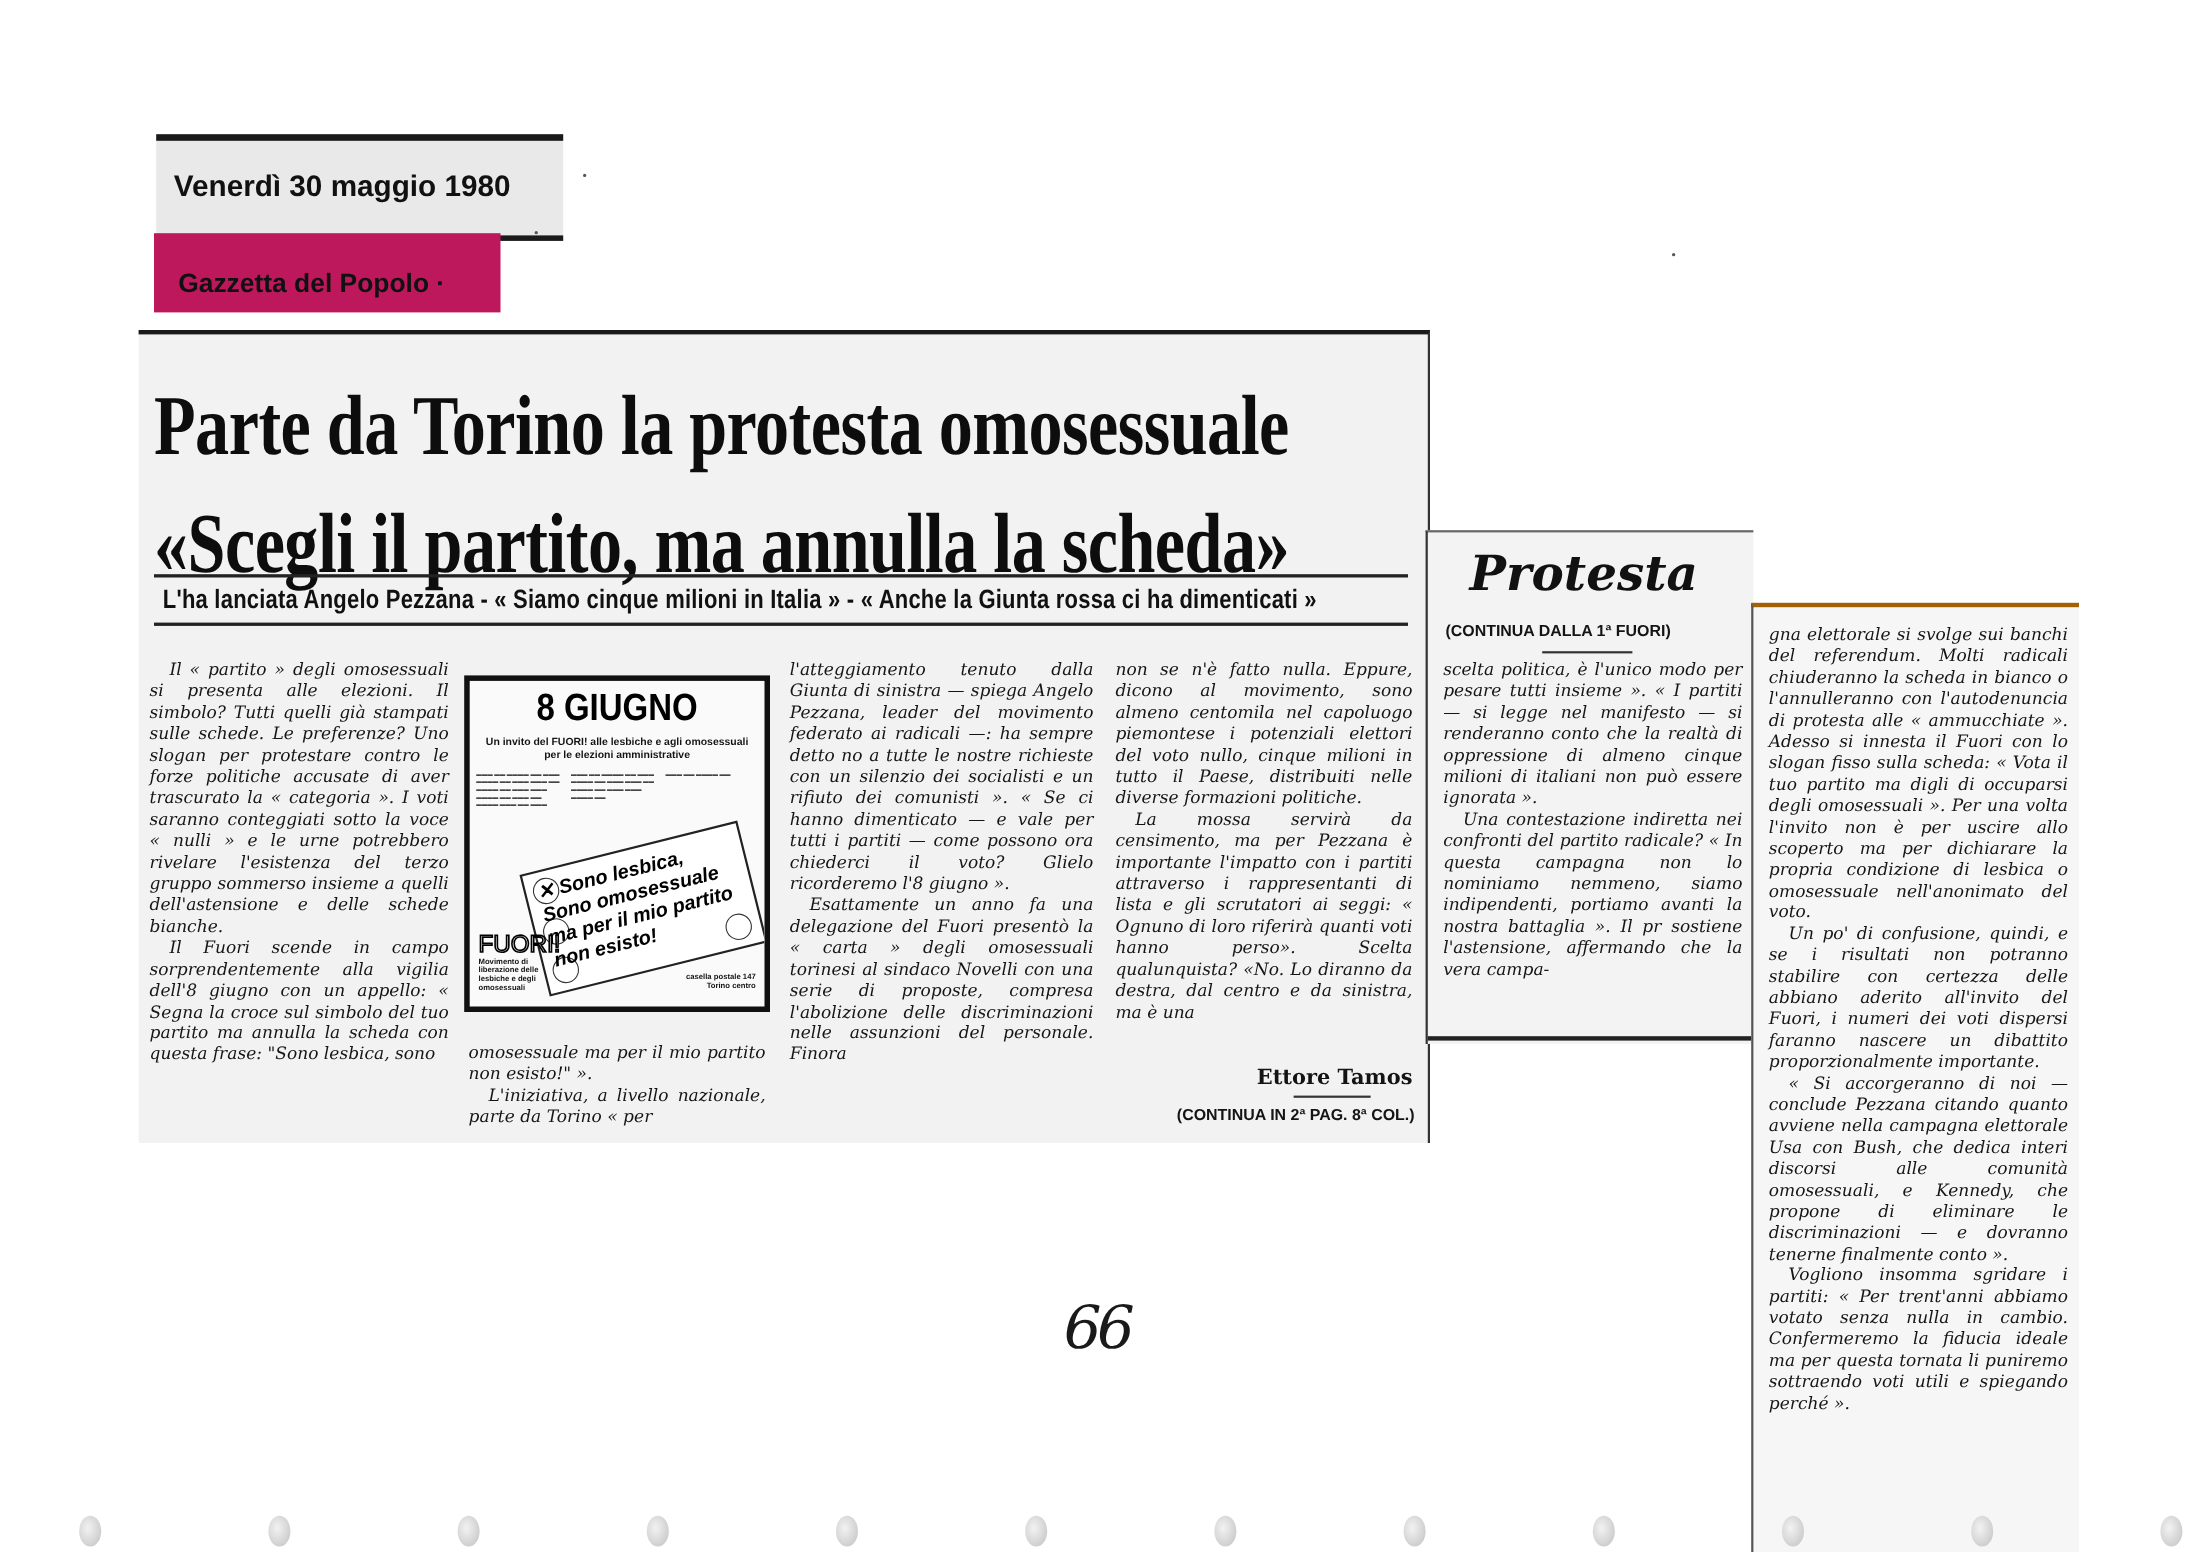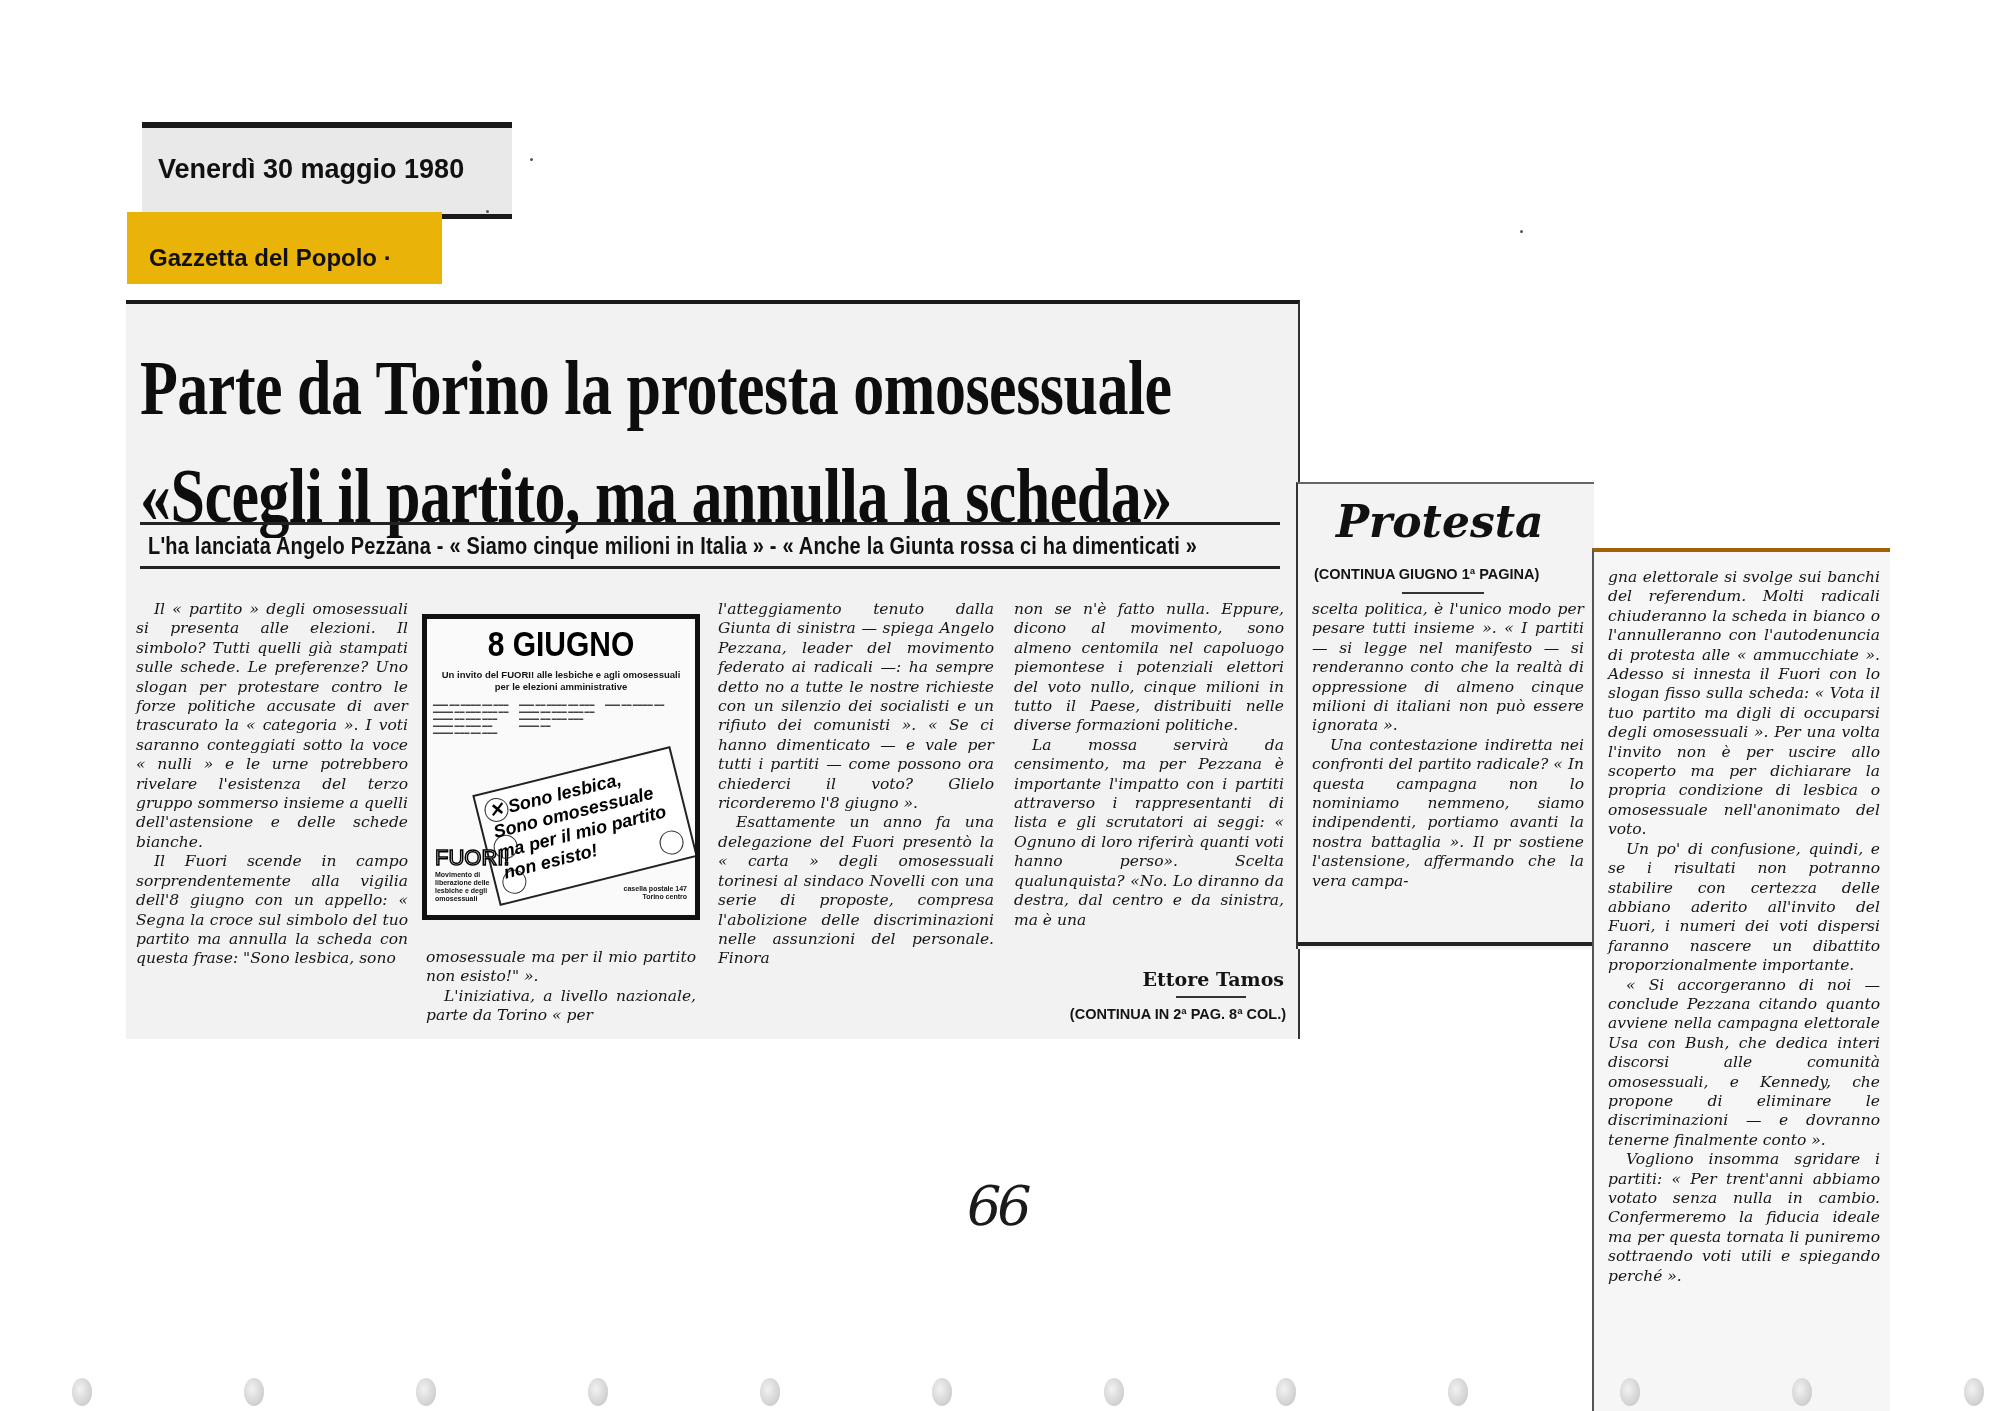--- a/index.html
+++ b/index.html
@@ -11,21 +11,21 @@
   .abs { position: absolute; margin-left: 32px; }
   .datebox {
     left: 110px; top: 122px; width: 370px; height: 86px;
     background: #e9e9e9; border-top: 6px solid #1a1a1a; border-bottom: 5px solid #1a1a1a;
   }
   .datebox span {
     position: absolute; left: 16px; top: 26px;
     font-family: "Liberation Sans", sans-serif; font-weight: bold; font-size: 27px; color: #111;
   }
   .pubbox {
-    left: 95px; top: 212px; width: 315px; height: 72px; background: #eab308;
+    left: 108px; top: 212px; width: 315px; height: 72px; background: #be185d;
   }
   .pubbox span {
     position: absolute; left: 22px; top: 32px;
     font-family: "Liberation Sans", sans-serif; font-weight: bold; font-size: 24px; color: #111;
   }
   .article {
     left: 94px; top: 300px; width: 1172px; height: 735px;
     background: #f2f2f2; border-top: 4px solid #1a1a1a; border-right: 2px solid #333;
   }
   .headline {
@@ -196,21 +196,21 @@
     <p>La mossa servirà da censimento, ma per Pezzana è importante l'impatto con i partiti attraverso i rappresentanti di lista e gli scrutatori ai seggi: « Ognuno di loro riferirà quanti voti hanno perso». Scelta qualunquista? «No. Lo diranno da destra, dal centro e da sinistra, ma è una</p>
   </div>
 
   <div class="byline">Ettore Tamos</div>
   <div class="bylinerule"></div>
   <div class="cont">(CONTINUA IN 2ª PAG. 8ª COL.)</div>
 </div>
 
 <div class="abs protbox">
   <div class="title">Protesta</div>
-  <div class="cont1">(CONTINUA GIUGNO 1ª PAGINA)</div>
+  <div class="cont1">(CONTINUA DALLA 1ª FUORI)</div>
   <div class="rule"></div>
   <div class="col" style="left:14px; top:116px; width:272px;">
     <p class="noindent">scelta politica, è l'unico modo per pesare tutti insieme ». « I partiti — si legge nel manifesto — si renderanno conto che la realtà di oppressione di almeno cinque milioni di italiani non può essere ignorata ».</p>
     <p>Una contestazione indiretta nei confronti del partito radicale? « In questa campagna non lo nominiamo nemmeno, siamo indipendenti, portiamo avanti la nostra battaglia ». Il pr sostiene l'astensione, affermando che la vera campa-</p>
   </div>
   <div class="bottomrule"></div>
 </div>
 
 <div class="abs rightcol">
   <div class="col" style="left:14px; top:16px; width:272px;">

